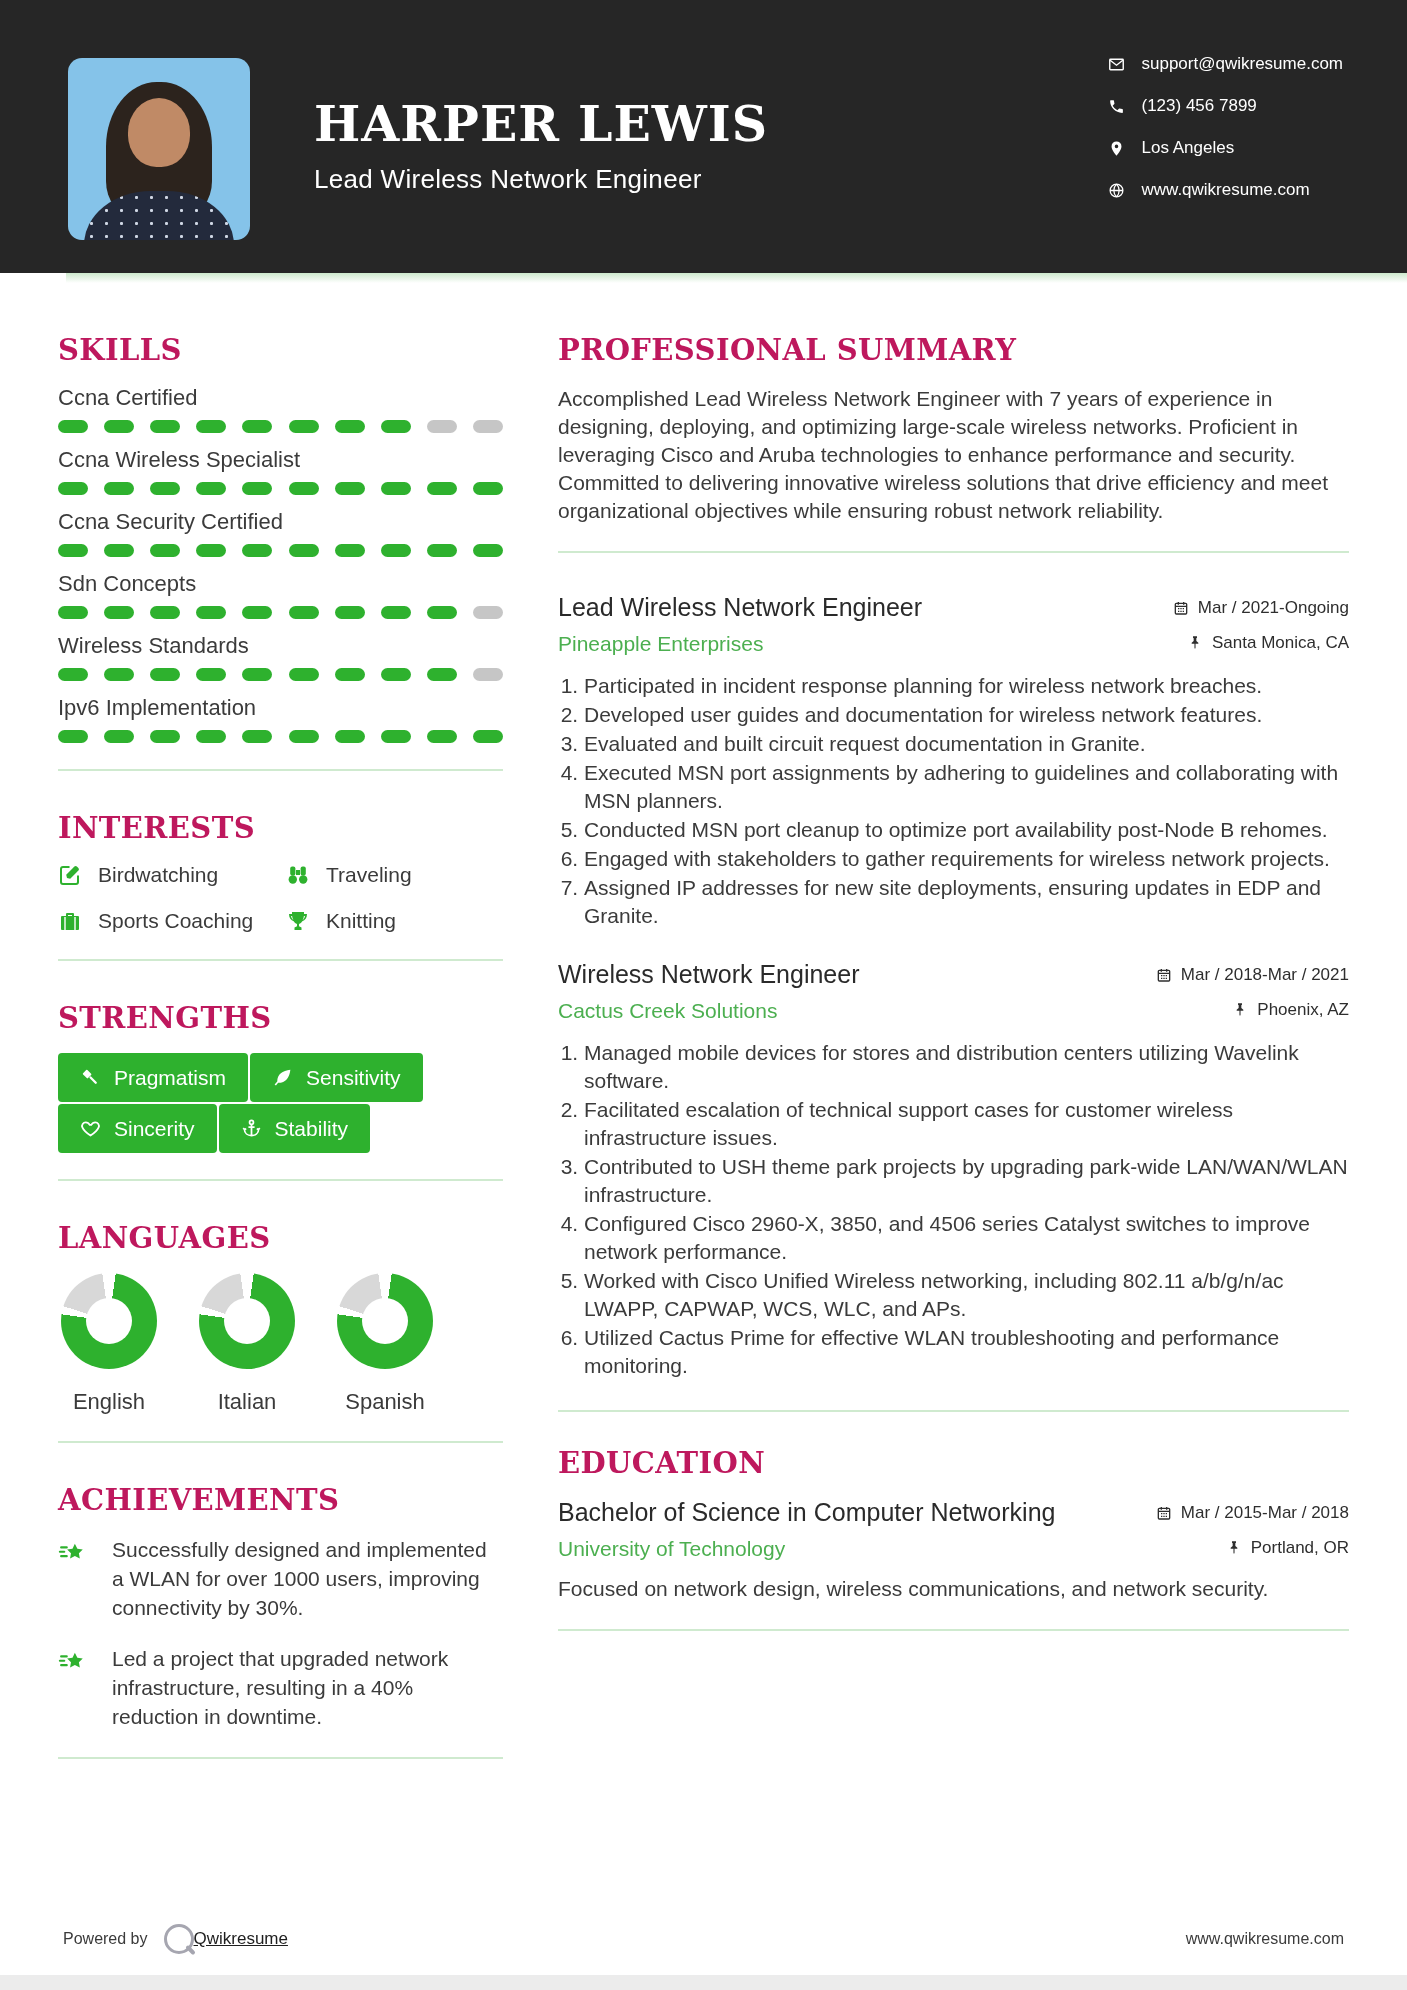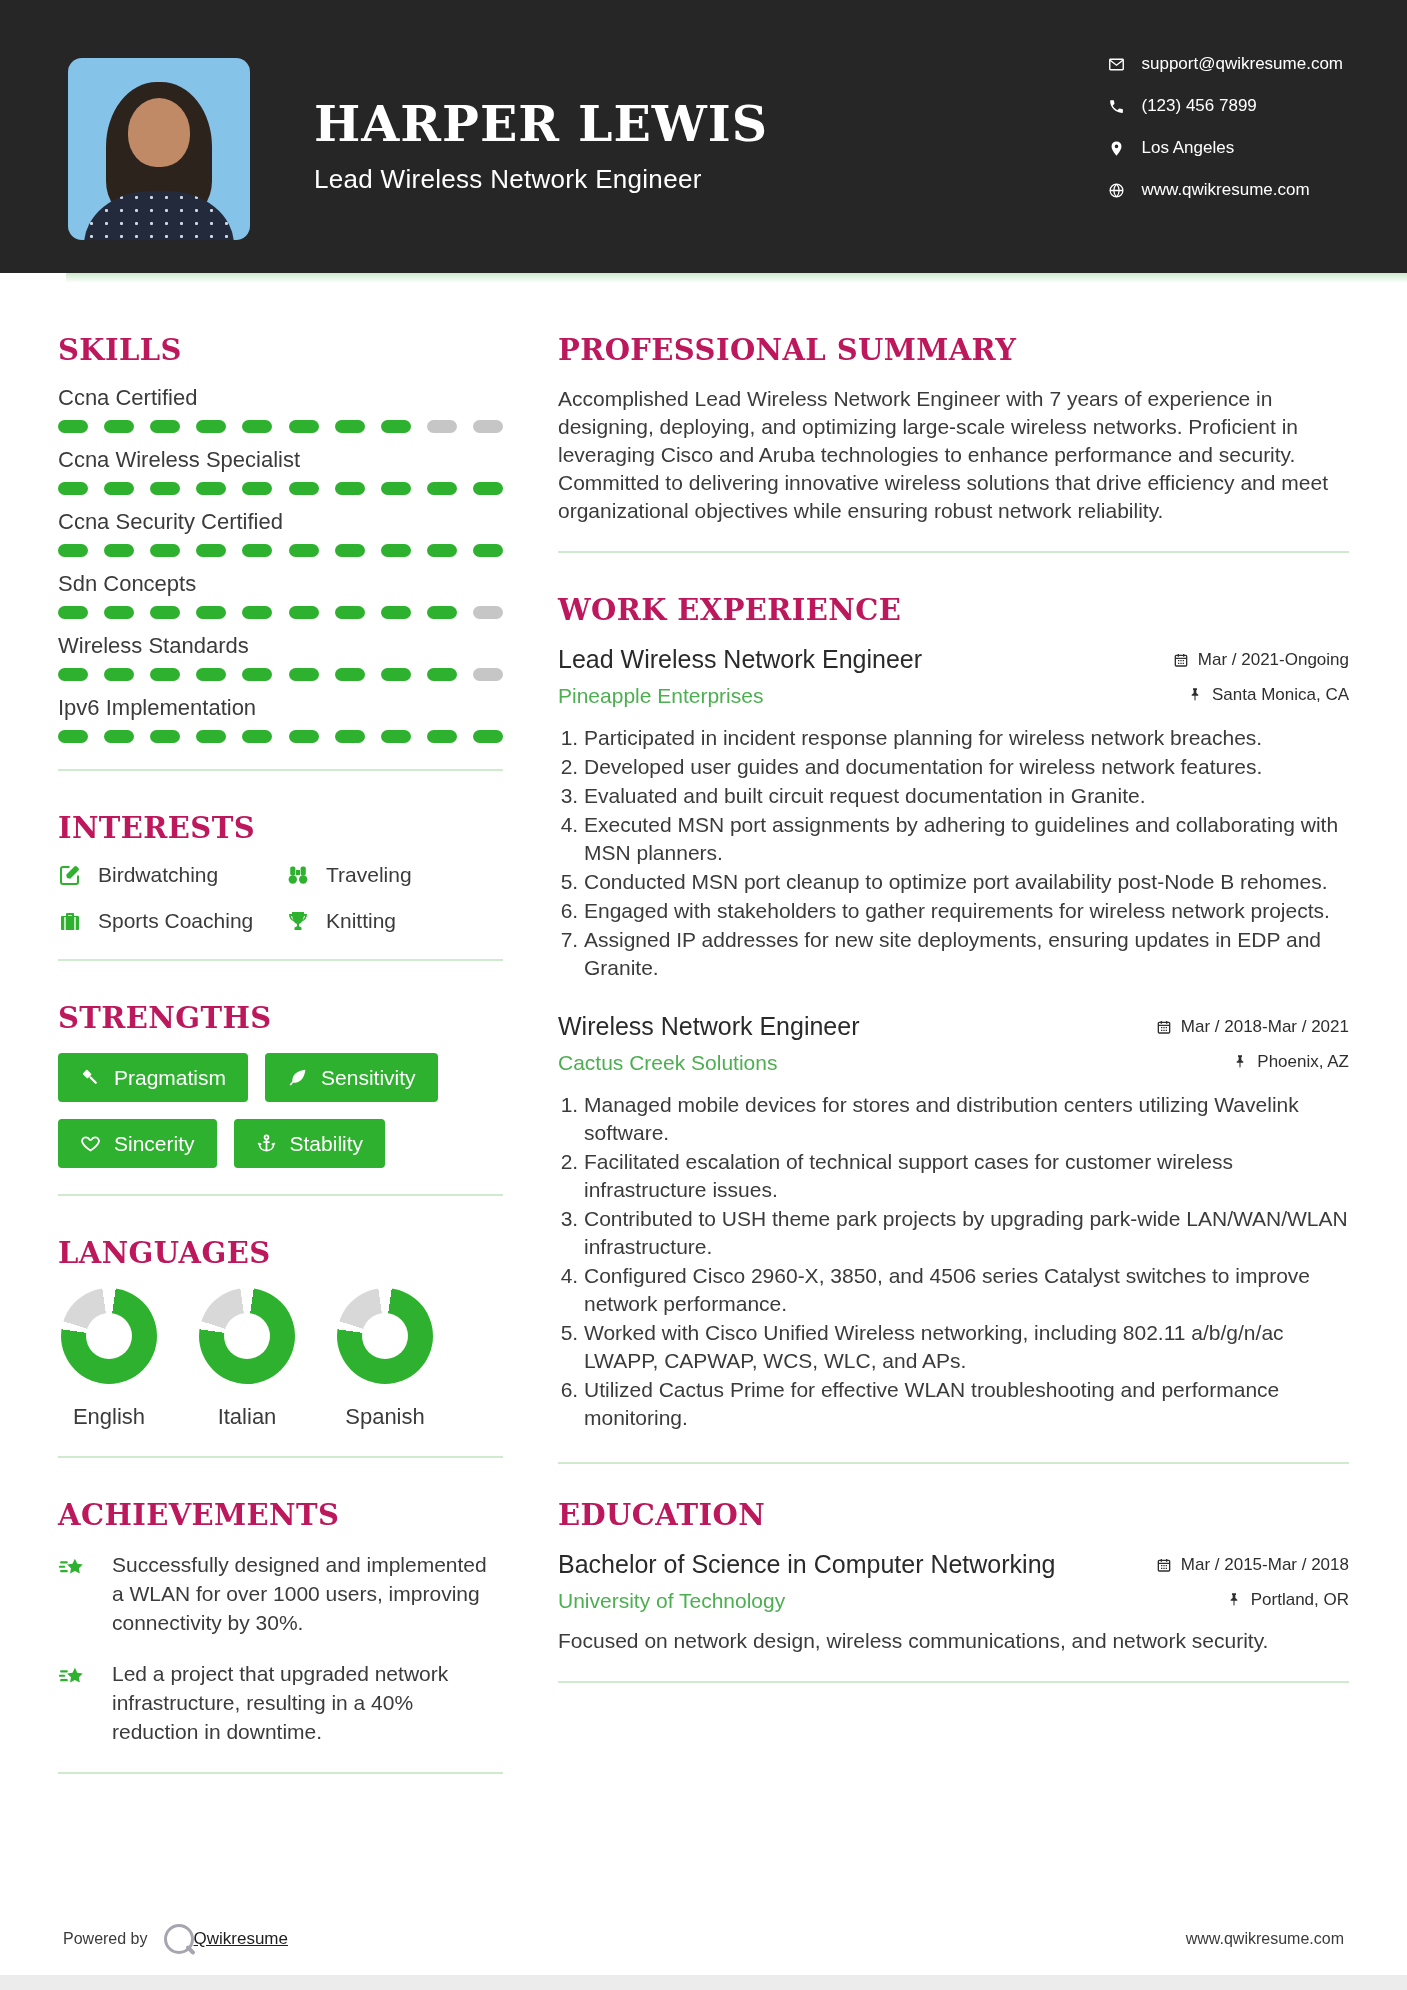--- a/index.html
+++ b/index.html
@@ -52,21 +52,21 @@
   .dashes{display:flex;justify-content:space-between}
   .dash{width:30px;height:13px;border-radius:7px;background:var(--green)}
   .dash.off{background:var(--dash-gray)}
 
   
   .interests-grid{display:grid;grid-template-columns:228px 1fr;row-gap:22px;margin-top:4px}
   .int-item{display:flex;align-items:center;gap:16px;font-size:21px;color:#3b3b3b}
   .int-item svg{width:24px;height:24px;color:var(--green);flex:none}
 
   
-  .strengths{display:flex;flex-wrap:wrap;gap:17px;max-width:430px}
+  .strengths{display:flex;flex-wrap:wrap;gap:2px;max-width:430px}
   .strength-btn{display:inline-flex;align-items:center;gap:13px;background:var(--green);
         color:#fff;font-size:21px;height:49px;padding:0 22px;border-radius:4px;border:none;
         font-family:inherit}
   .strength-btn svg{width:21px;height:21px;flex:none}
 
   
   .langs{display:flex;gap:36px;margin-top:8px}
   .lang{width:102px;text-align:center}
   .donut{width:96px;height:96px;border-radius:50%;margin:0 auto;position:relative}
   .donut::after{content:"";position:absolute;inset:25px;background:#fff;border-radius:50%}
@@ -352,21 +352,20 @@
       <hr class="divider end">
     </div>
 
     <div class="col-right">
 
       <h2 class="sec">PROFESSIONAL SUMMARY</h2>
       <p class="summary-text">Accomplished Lead Wireless Network Engineer with 7 years of experience in designing, deploying, and optimizing large-scale wireless networks. Proficient in leveraging Cisco and Aruba technologies to enhance performance and security. Committed to delivering innovative wireless solutions that drive efficiency and meet organizational objectives while ensuring robust network reliability.</p>
 
       <hr class="divider">
 
-      <h2 class="sec">WORK EXPERIENCE</h2>
 
       <div class="job">
         <div class="job-head">
           <div class="job-title">Lead Wireless Network Engineer</div>
           <div class="meta">
             <svg viewBox="0 0 24 24" fill="none" stroke="currentColor" stroke-width="2">
                 <rect x="3.5" y="5" width="17" height="16" rx="1.5"></rect>
                 <path d="M3.5 9.5h17M8 3v4M16 3v4M7.5 13h2M11 13h2M14.5 13h2M7.5 17h2M11 17h2M14.5 17h2"></path>
               </svg>
             <span>Mar / 2021-Ongoing</span>

